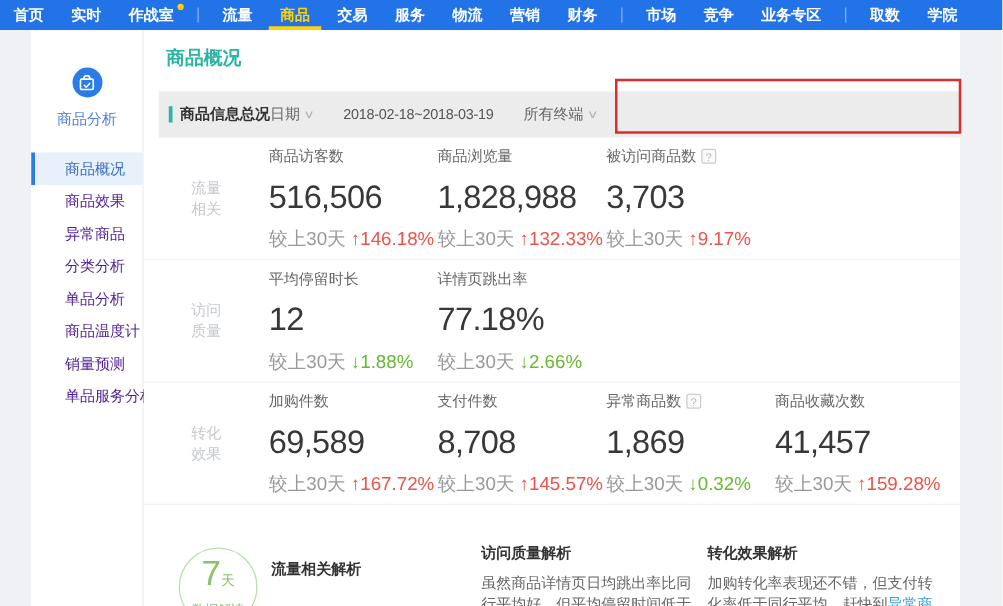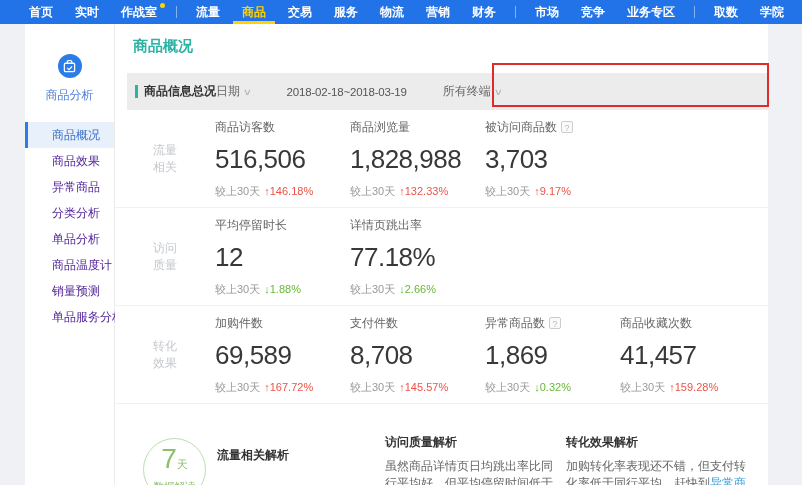--- a/index.html
+++ b/index.html
@@ -4,21 +4,21 @@
 <style>
   html,body{margin:0;padding:0;}
   body{
     width:802px;height:485px;position:relative;overflow:hidden;
     background:#eff1f4;font-family:"Liberation Sans","DejaVu Sans",sans-serif;
     -webkit-font-smoothing:antialiased;
   }
   
   .topnav{
     position:absolute;top:0;left:0;width:802px;height:24px;
-    background:#2273e8;display:flex;align-items:stretch;padding-left:18px;box-sizing:border-box;
+    background:#2273e8;display:flex;align-items:stretch;padding-left:0;box-sizing:border-box;
   }
   .nav-item{
     position:relative;display:flex;align-items:center;padding:0 11px;
     color:#ffffff;font-size:12px;font-weight:bold;cursor:pointer;white-space:nowrap;
   }
   .nav-item.active{color:#ffd200;}
   .nav-item.active::after{
     content:"";position:absolute;left:2px;right:2px;bottom:0;height:3px;background:#ffd200;
   }
   .nav-dot{
@@ -51,21 +51,21 @@
     position:absolute;top:13px;left:18px;font-size:15px;font-weight:bold;color:#2bb3a3;
   }
   .sub-bar{
     position:absolute;top:49px;left:12px;right:0;height:37px;background:#ececec;
     display:flex;align-items:center;box-sizing:border-box;
     padding:0 22px 0 8px;
   }
   .sub-left{display:flex;align-items:center;}
   .accent{width:3px;height:13px;background:#2bb3a3;display:inline-block;margin-right:6px;}
   .sub-title{font-size:12px;font-weight:bold;color:#333;}
-  .sub-right{display:flex;align-items:center;gap:36px;}
+  .sub-right{display:flex;align-items:center;gap:24px;}
   .filter{font-size:12px;color:#666;cursor:pointer;display:flex;align-items:center;gap:4px;}
   .chev{color:#b5b5b5;font-size:9px;transform:scaleX(1.4);display:inline-block;}
   .date-range{font-size:11.5px;color:#555;cursor:pointer;letter-spacing:-0.2px;}
   .red-box{
     position:absolute;left:377px;top:39px;width:277px;height:44px;
     border:2px solid #dd2c2c;box-sizing:border-box;pointer-events:none;z-index:5;
   }
   
   .metrics{position:absolute;top:86px;left:0;right:0;}
   .metric-row{
@@ -75,21 +75,21 @@
   .m-group{
     flex:0 0 100px;text-align:center;font-size:12px;color:#c5c8cd;line-height:17px;
   }
   .m-col{flex:0 0 135px;}
   .m-name{font-size:12px;color:#666;display:flex;align-items:center;gap:4px;}
   .help{
     width:12px;height:12px;border:1px solid #ccc;color:#bbb;font-size:9px;line-height:12px;
     text-align:center;box-sizing:border-box;border-radius:2px;cursor:pointer;background:#fafafa;
   }
   .m-value{font-size:26px;color:#383838;margin:8px 0 9px;letter-spacing:-0.5px;}
-  .m-change{font-size:11px;color:#999;}
+  .m-change{font-size:15px;color:#999;}
   .m-change .pct{margin-left:4px;}
   .pct.up{color:#ea5449;}
   .pct.down{color:#67b834;}
   
   .insights{position:absolute;top:386px;left:0;right:0;height:120px;}
   .badge-circle{
     position:absolute;left:28px;top:28px;width:63px;height:63px;border-radius:50%;
     border:1px solid #b9dfae;box-sizing:border-box;text-align:center;color:#8cc16c;
   }
   .badge-circle .b7{margin-top:6px;line-height:28px;}

